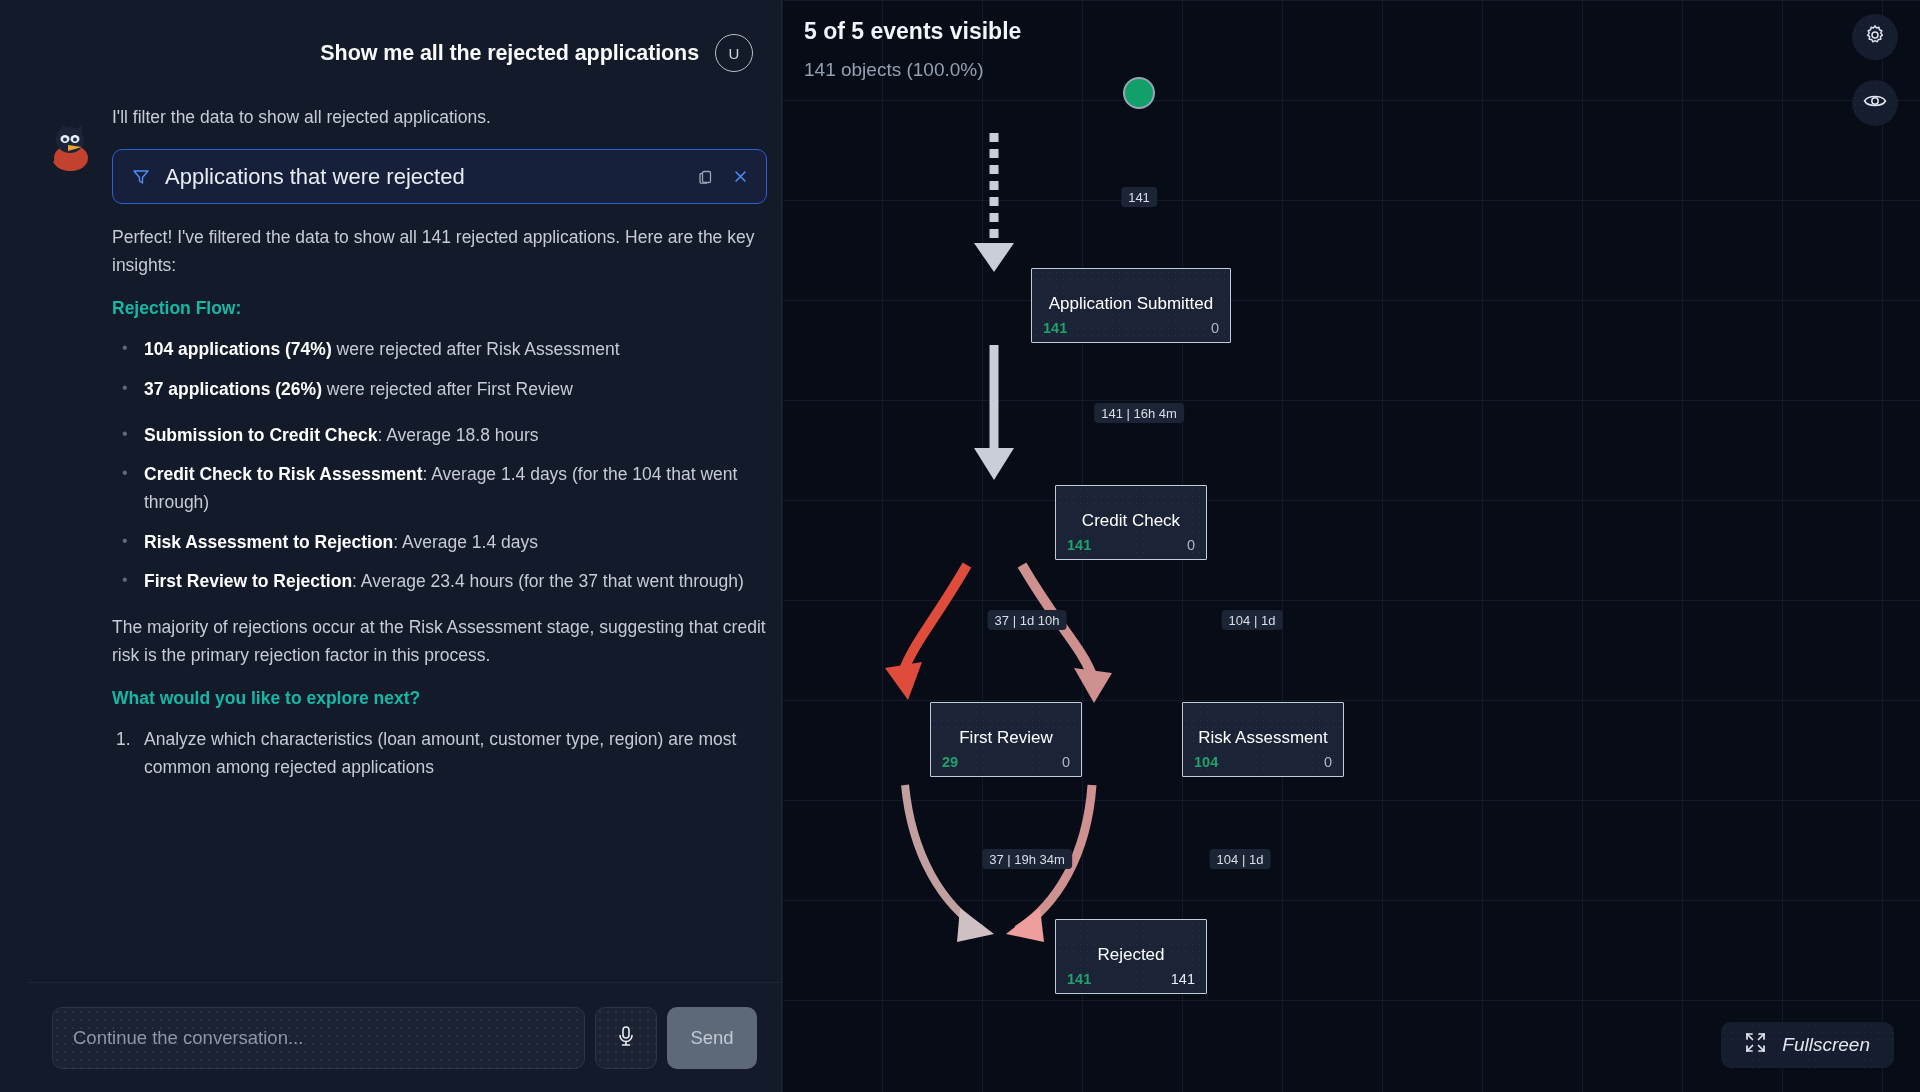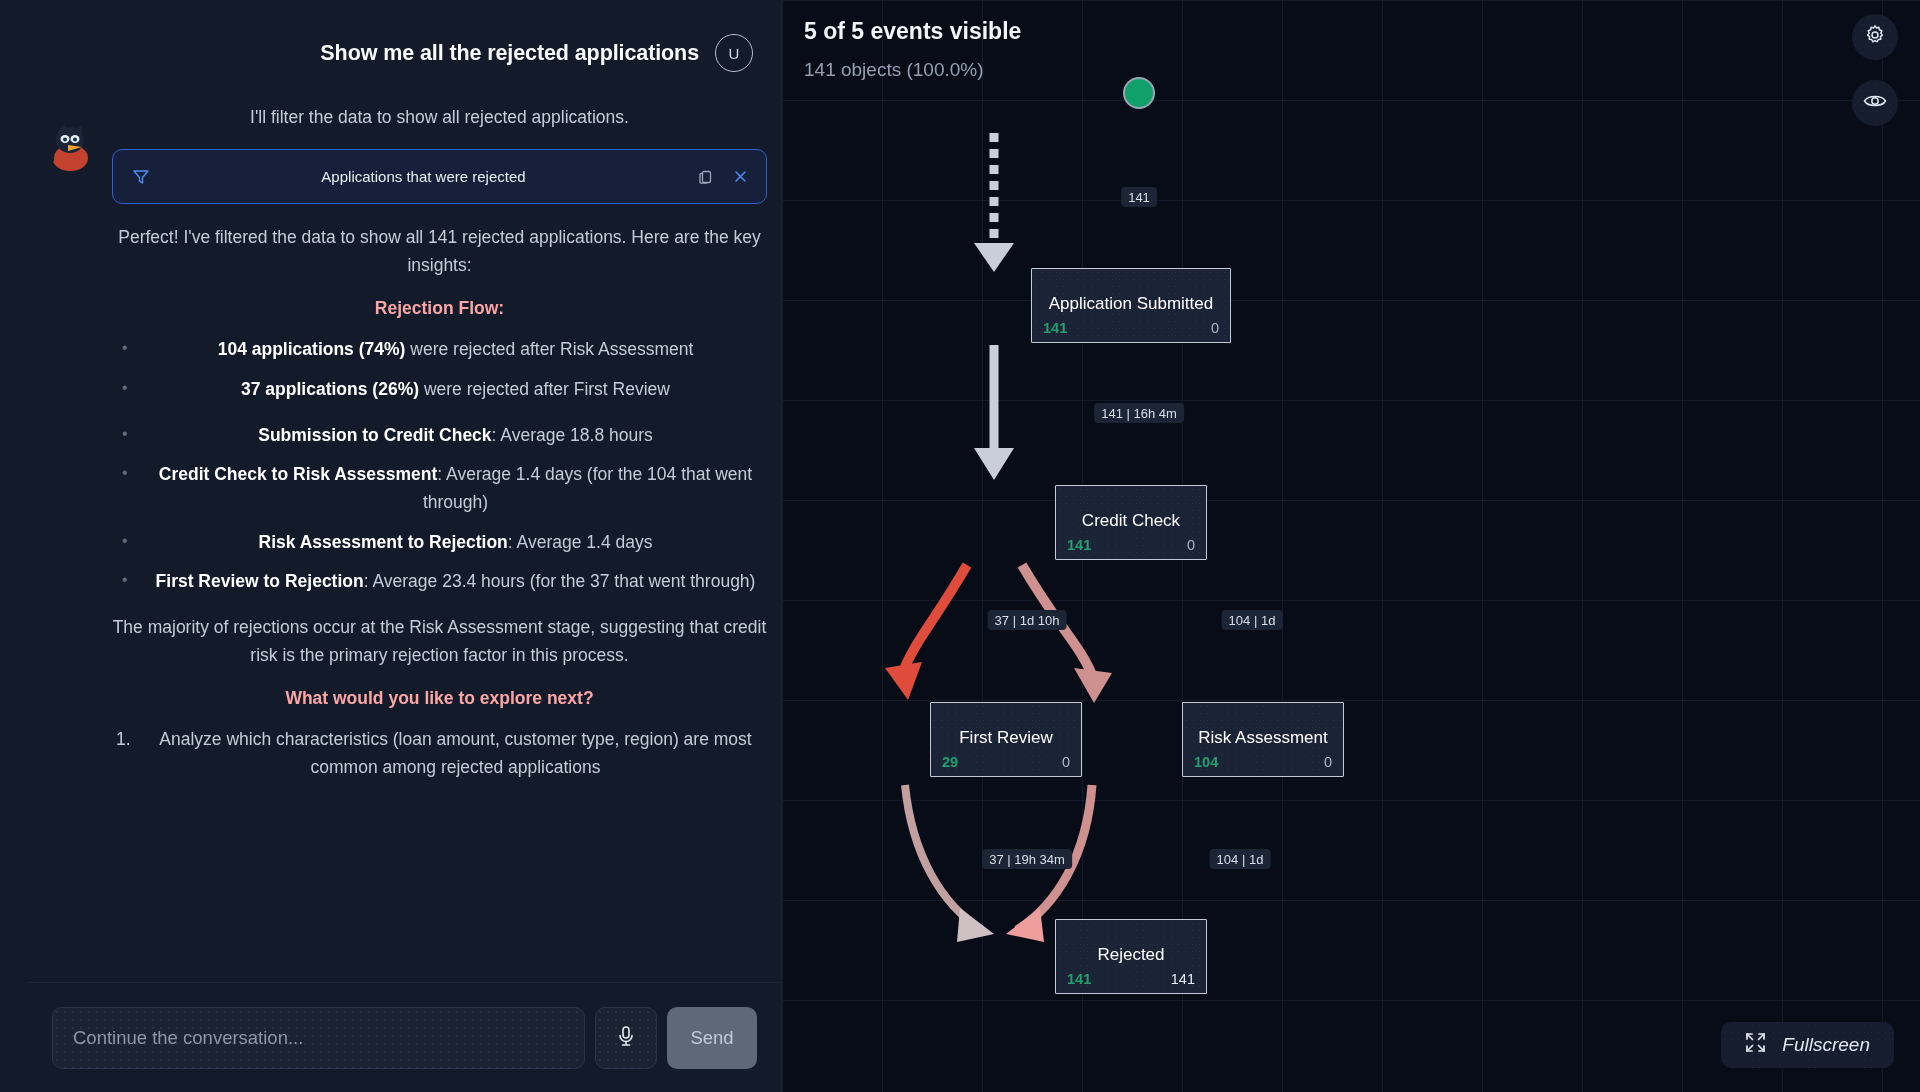--- a/index.html
+++ b/index.html
@@ -35,21 +35,21 @@
     color: #fafbfc; font-size: 21.5px; font-weight: 600;
     letter-spacing: -0.1px;
   }
   .avatar-u {
     width: 38px; height: 38px; border-radius: 50%;
     border: 1.6px solid #b8c0cc;
     display: flex; align-items: center; justify-content: center;
     color: #cfd6e0; font-size: 15px; flex: 0 0 auto;
   }
 
-  .assistant-block { display: flex; padding: 32px 0 0 0; text-align: center; }
+  .assistant-block { display: flex; padding: 32px 0 0 0; }
   .bot-avatar {
     width: 54px; height: 54px; flex: 0 0 54px;
     margin-left: 16px; margin-top: 14px;
     position: relative;
   }
   .assistant-body { padding-left: 14px; padding-right: 50px; flex: 1; }
 
   .asst-line {
     color: #c5ccd8; font-size: 17.5px; line-height: 1.55;
     margin-bottom: 18px;
@@ -60,30 +60,30 @@
     margin: 6px 0 20px 0;
     background: #16203a;
     border: 1.5px solid #2f5fd0;
     border-radius: 10px;
     height: 55px;
     display: flex; align-items: center;
     padding: 0 16px 0 18px;
     gap: 14px;
     width: 655px;
   }
-  .chip-label { flex: 1; color: #e8ecf3; font-size: 15px; }
+  .chip-label { flex: 1; color: #e8ecf3; font-size: 22px; }
   .chip-ico { width: 20px; height: 20px; display:flex; align-items:center; justify-content:center; }
   .chip-ico svg { display: block; }
 
   .para {
     color: #c5ccd8; font-size: 17.5px; line-height: 1.58;
     margin-bottom: 19px;
   }
   .head {
-    color: #fca5a5; font-size: 17.5px; font-weight: 700;
+    color: #14b8a6; font-size: 17.5px; font-weight: 700;
     margin-bottom: 17px; margin-top: 4px;
   }
   ul.bullets, ol.nums { margin: 0 0 18px 0; padding: 0; list-style: none; }
   ul.bullets li {
     color: #c5ccd8; font-size: 17.5px; line-height: 1.58;
     padding-left: 32px; position: relative; margin-bottom: 12px;
   }
   ul.bullets li:before {
     content: "•"; position: absolute; left: 10px; top: -1px;
     color: #5d6a80; font-size: 16px;

